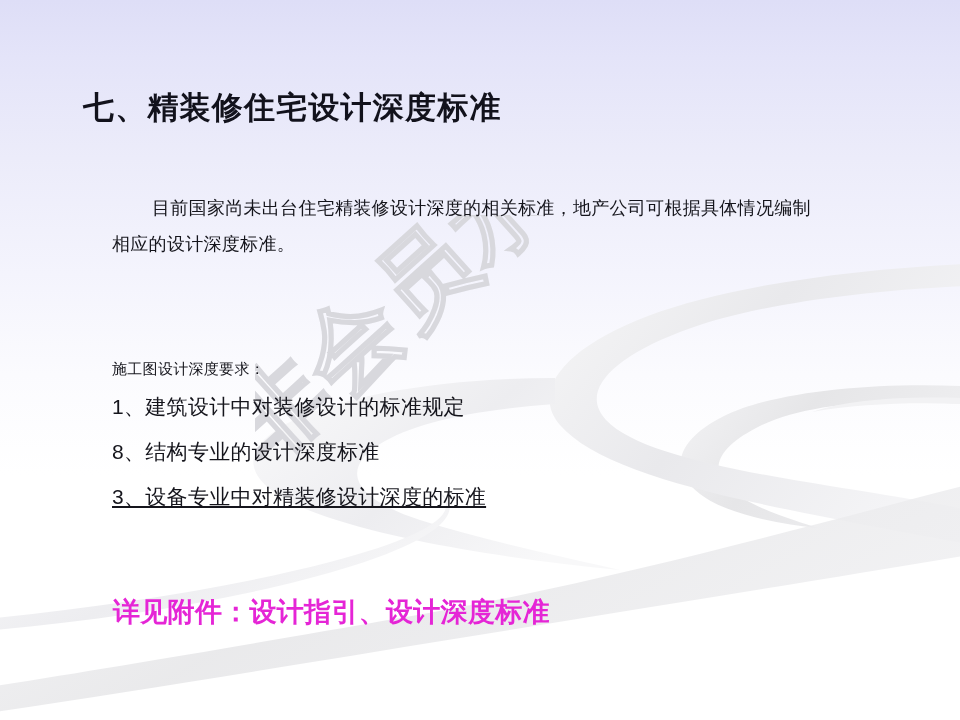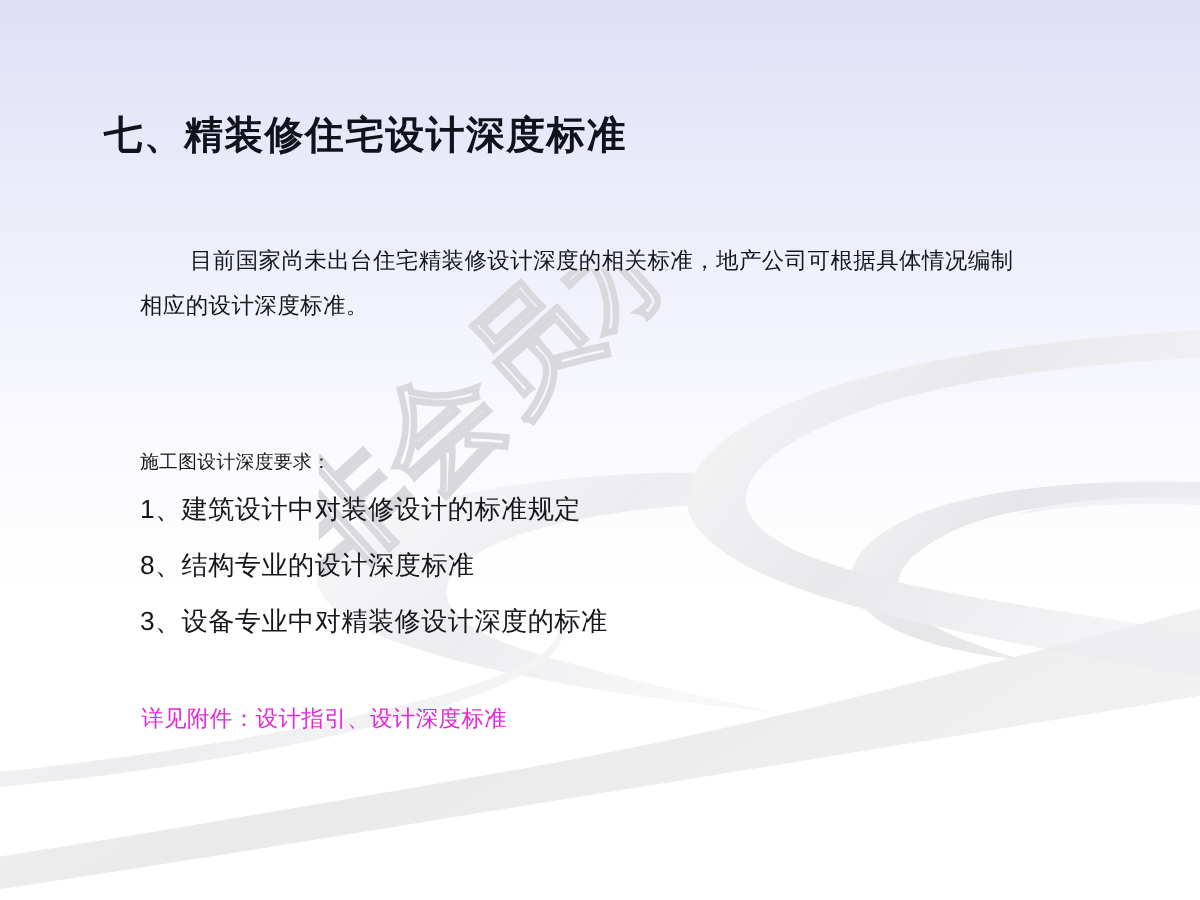--- a/index.html
+++ b/index.html
@@ -108,30 +108,31 @@
   .bullet {
     position: absolute;
     left: 112px;
     font-size: 21px;
     color: #15151c;
     letter-spacing: 0.3px;
     white-space: nowrap;
   }
   .bullet-1 { top: 393px; }
   .bullet-2 { top: 438px; }
-  .bullet-3 { top: 483px; }
+  .bullet-3 { top: 483px; text-decoration: underline; }
 
   .footnote {
     position: absolute;
     left: 113px;
-    top: 563px;
-    font-size: 18px;
+    top: 594px;
+    font-size: 27px;
     color: #e525d6;
     letter-spacing: 0.3px;
     white-space: nowrap;
+    font-weight: bold;
   }
 </style>
 </head>
 <body>
 
 <div id="slide">
 
   <svg id="ribbons" viewBox="0 0 960 720" preserveAspectRatio="none" aria-hidden="true">
     <defs>
       <linearGradient id="rb1" x1="0" y1="0" x2="1" y2="0.4">

